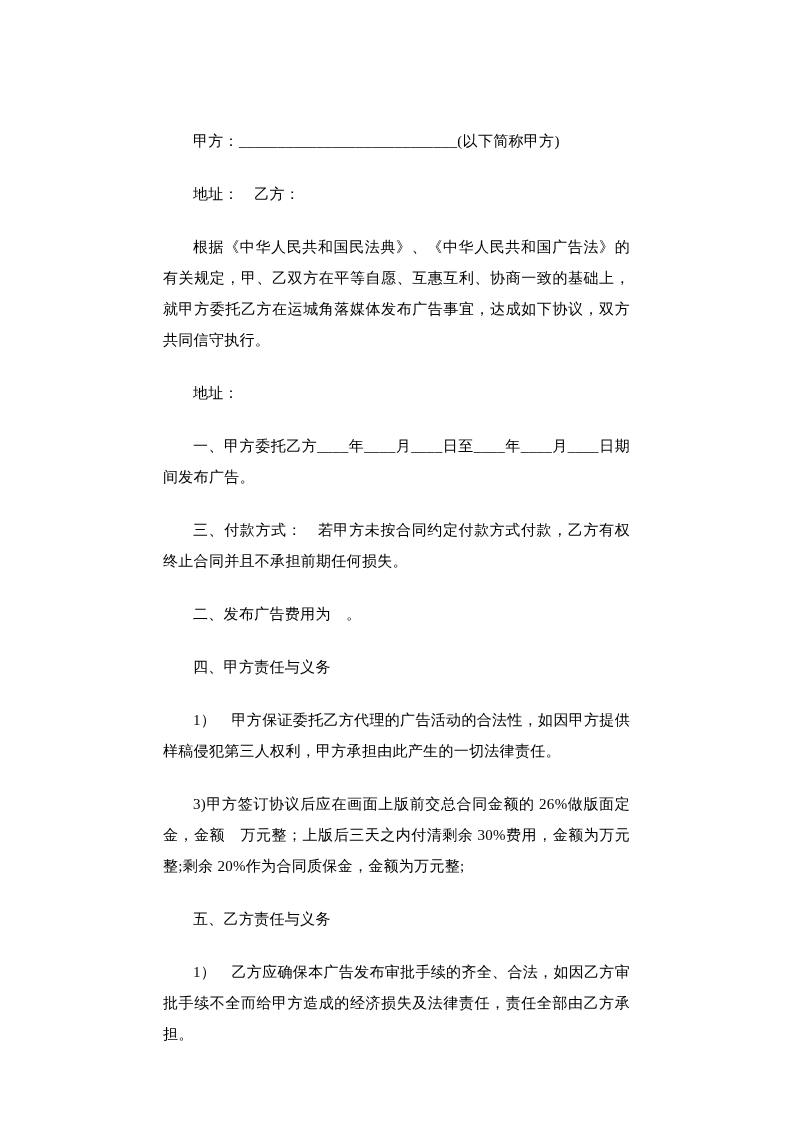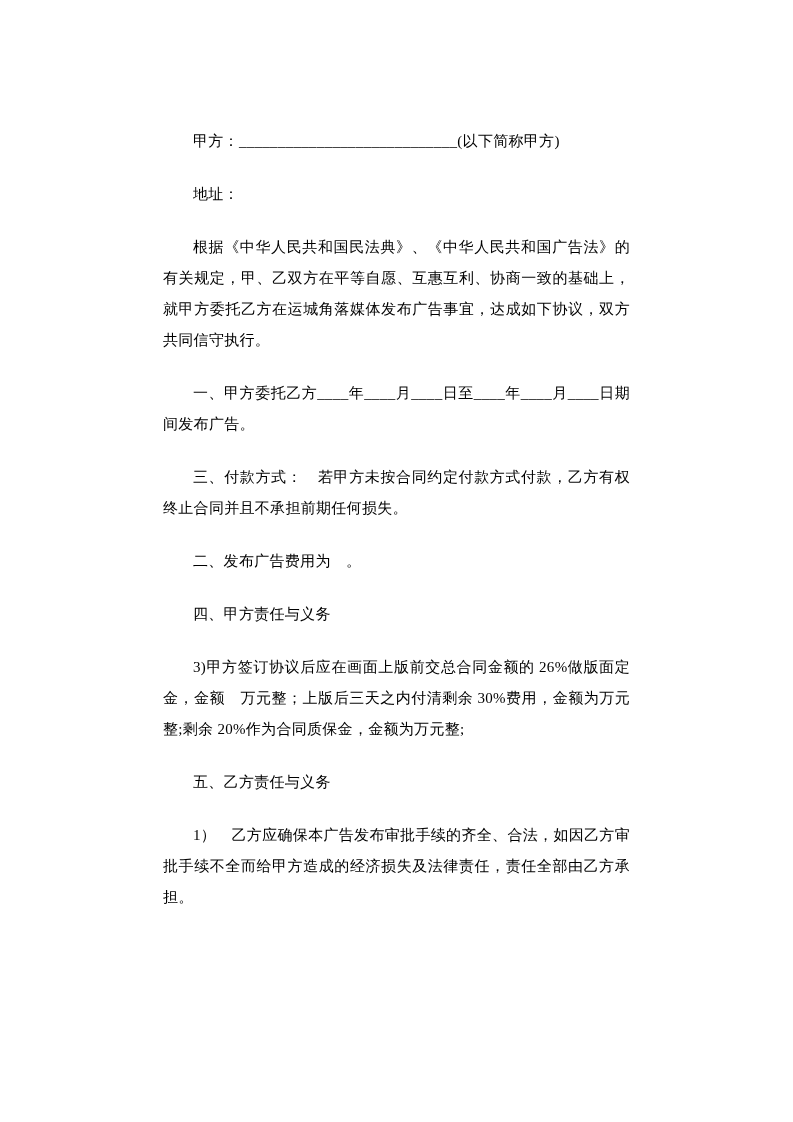--- a/index.html
+++ b/index.html
@@ -28,22 +28,24 @@
     letter-spacing: 0.3px;
     white-space: pre-wrap;
     word-break: break-all;
   }
 </style>
 </head>
 <body>
 
 <div class="page">
   <p>甲方：____________________________(以下简称甲方)</p>
+  <p>地址：　乙方：</p>
+  <p>根据《中华人民共和国民法典》、《中华人民共和国广告法》的有关规定，甲、乙双方在平等自愿、互惠互利、协商一致的基础上，就甲方委托乙方在运城角落媒体发布广告事宜，达成如下协议，双方共同信守执行。</p>
   <p>地址：</p>
-  <p>根据《中华人民共和国民法典》、《中华人民共和国广告法》的有关规定，甲、乙双方在平等自愿、互惠互利、协商一致的基础上，就甲方委托乙方在运城角落媒体发布广告事宜，达成如下协议，双方共同信守执行。</p>
   <p>一、甲方委托乙方____年____月____日至____年____月____日期间发布广告。</p>
   <p>三、付款方式：　若甲方未按合同约定付款方式付款，乙方有权终止合同并且不承担前期任何损失。</p>
   <p>二、发布广告费用为　。</p>
   <p>四、甲方责任与义务</p>
+  <p>1）　甲方保证委托乙方代理的广告活动的合法性，如因甲方提供样稿侵犯第三人权利，甲方承担由此产生的一切法律责任。</p>
   <p>3)甲方签订协议后应在画面上版前交总合同金额的 26%做版面定金，金额　万元整；上版后三天之内付清剩余 30%费用，金额为万元整;剩余 20%作为合同质保金，金额为万元整;</p>
   <p>五、乙方责任与义务</p>
   <p>1）　乙方应确保本广告发布审批手续的齐全、合法，如因乙方审批手续不全而给甲方造成的经济损失及法律责任，责任全部由乙方承担。</p>
 </div>
 
 </body></html>

